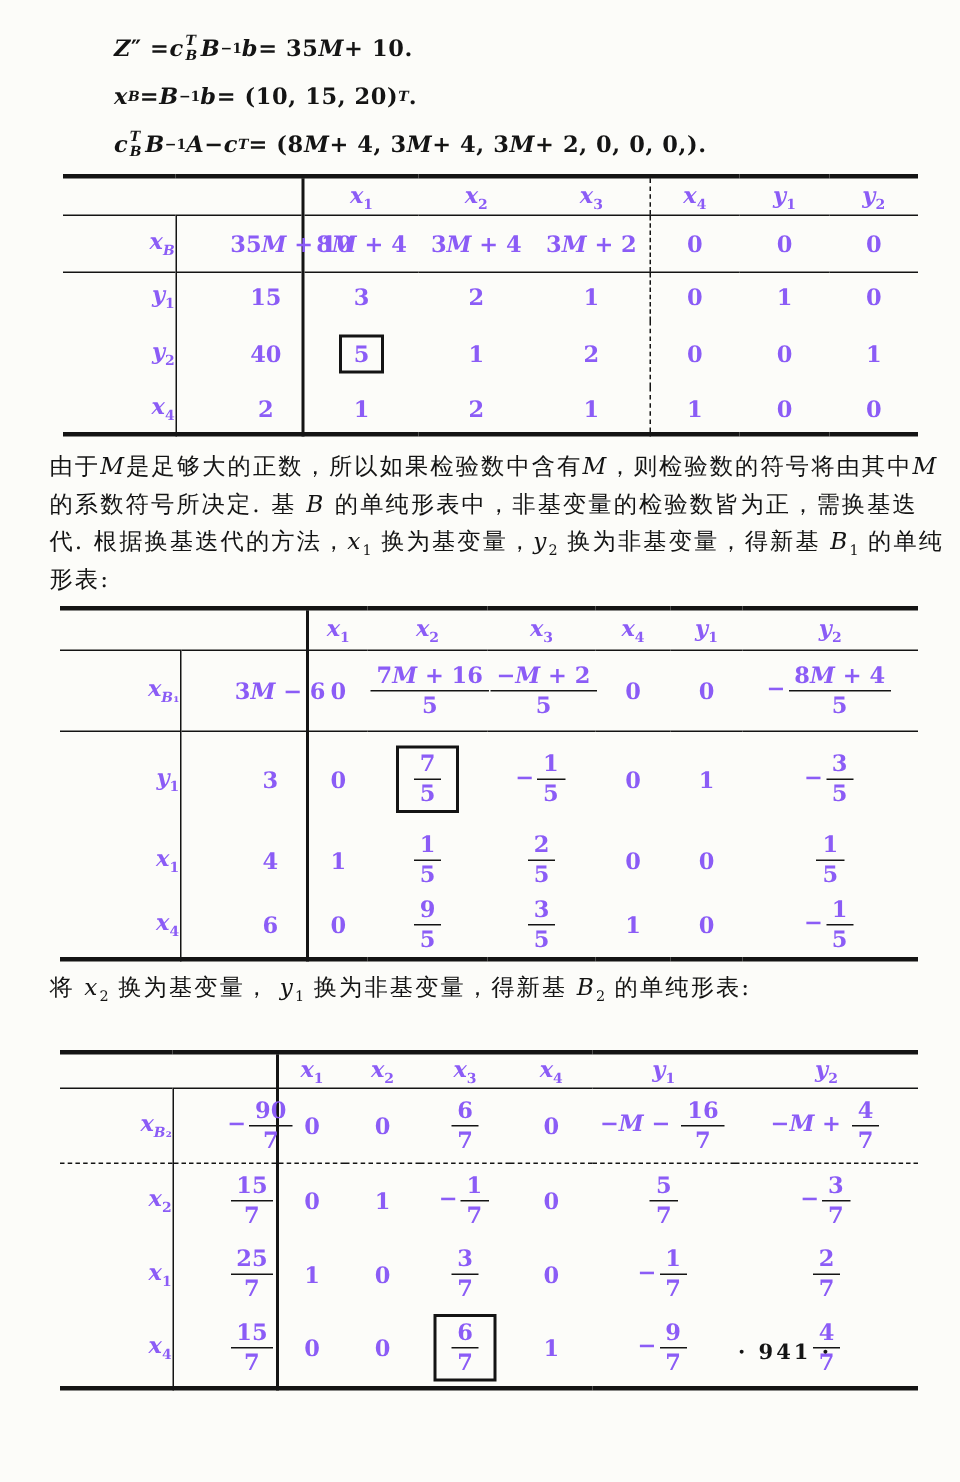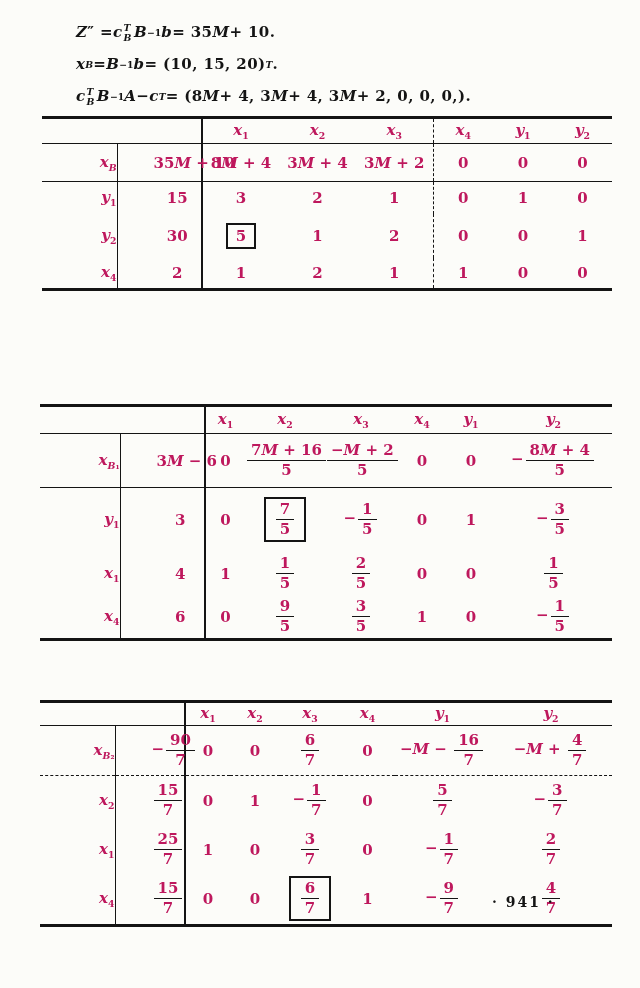--- a/index.html
+++ b/index.html
@@ -17,21 +17,21 @@
   sub { font-size:62%; vertical-align:sub; letter-spacing:0; }
   .ss { display:inline-flex; flex-direction:column; align-items:flex-start; font-size:62%; line-height:1.05; margin:0 2px 0 1px; transform:translateY(1px); }
   .ss span { display:block; }
   .frac { display:inline-flex; flex-direction:column; vertical-align:middle; line-height:1.12; margin:0 2px; }
   .frac .fn { display:block; padding:0 4px 1px; border-bottom:1.6px solid #141414; }
   .frac .fd { display:block; padding-top:1px; }
   .pivot { display:inline-block; border:2px solid #141414; padding:2px 8px; }
   
   table.simplex {
     position:absolute; border-collapse:collapse; table-layout:fixed;
-    font-size:15px; font-weight:600; color:#be185d;
+    font-size:15px; font-weight:600; color:#8b5cf6;
     border-top:3px solid #141414; border-bottom:3px solid #141414;
   }
   .simplex th, .simplex td { text-align:center; vertical-align:middle; padding:0; font-weight:600; overflow:visible; white-space:nowrap; }
   .simplex thead tr { border-bottom:1.8px solid #141414; }
   .simplex tr.obj { border-bottom:1.8px solid #141414; }
   .t3 tr.obj { border-bottom:1.8px dashed #141414; }
   .simplex td.lbl { border-right:1.4px solid #141414;text-align:right; }
   .simplex th.val, .simplex td.val { border-right:2.5px solid #141414;padding-left:36px; }
   .t1 th:nth-child(6), .t1 td:nth-child(6) { border-left:1.8px dashed #141414; }
   
@@ -119,41 +119,47 @@
           <td class="val">15</td>
           <td>3</td>
           <td>2</td>
           <td>1</td>
           <td>0</td>
           <td>1</td>
           <td>0</td>
         </tr>
         <tr class="">
           <td class="lbl"><i>y</i><sub>2</sub></td>
-          <td class="val">30</td>
+          <td class="val">40</td>
           <td><span class="pivot">5</span></td>
           <td>1</td>
           <td>2</td>
           <td>0</td>
           <td>0</td>
           <td>1</td>
         </tr>
         <tr class="">
           <td class="lbl"><i>x</i><sub>4</sub></td>
           <td class="val">2</td>
           <td>1</td>
           <td>2</td>
           <td>1</td>
           <td>1</td>
           <td>0</td>
           <td>0</td>
         </tr>
       </tbody>
   </table>
 
+  <div class="para para1">
+      <div class="pline">由于<i>M</i>是足够大的正数，所以如果检验数中含有<i>M</i>，则检验数的符号将由其中<i>M</i></div>
+      <div class="pline">的系数符号所决定. 基 <i>B</i> 的单纯形表中，非基变量的检验数皆为正，需换基迭</div>
+      <div class="pline">代. 根据换基迭代的方法，<i>x</i><sub>1</sub> 换为基变量，<i>y</i><sub>2</sub> 换为非基变量，得新基 <i>B</i><sub>1</sub> 的单纯</div>
+      <div class="pline">形表:</div>
+    </div>
 
   <table class="simplex t2">
     <colgroup>
       <col style="width:80px">
         <col style="width:85px">
       <col style="width:40px">
         <col style="width:80px">
         <col style="width:72px">
       <col style="width:50px">
         <col style="width:48px">
@@ -244,20 +250,23 @@
           <td>1</td>
           <td>0</td>
           <td>−<span class="frac">
               <span class="fn">1</span>
               <span class="fd">5</span>
             </span></td>
         </tr>
       </tbody>
   </table>
 
+  <div class="para para2">
+    <div class="pline">将 <i>x</i><sub>2</sub> 换为基变量， <i>y</i><sub>1</sub> 换为非基变量，得新基 <i>B</i><sub>2</sub> 的单纯形表:</div>
+  </div>
 
   <table class="simplex t3">
     <colgroup>
       <col style="width:75px">
         <col style="width:70px">
       <col style="width:45px">
         <col style="width:50px">
         <col style="width:60px">
       <col style="width:55px">
         <col style="width:95px">

